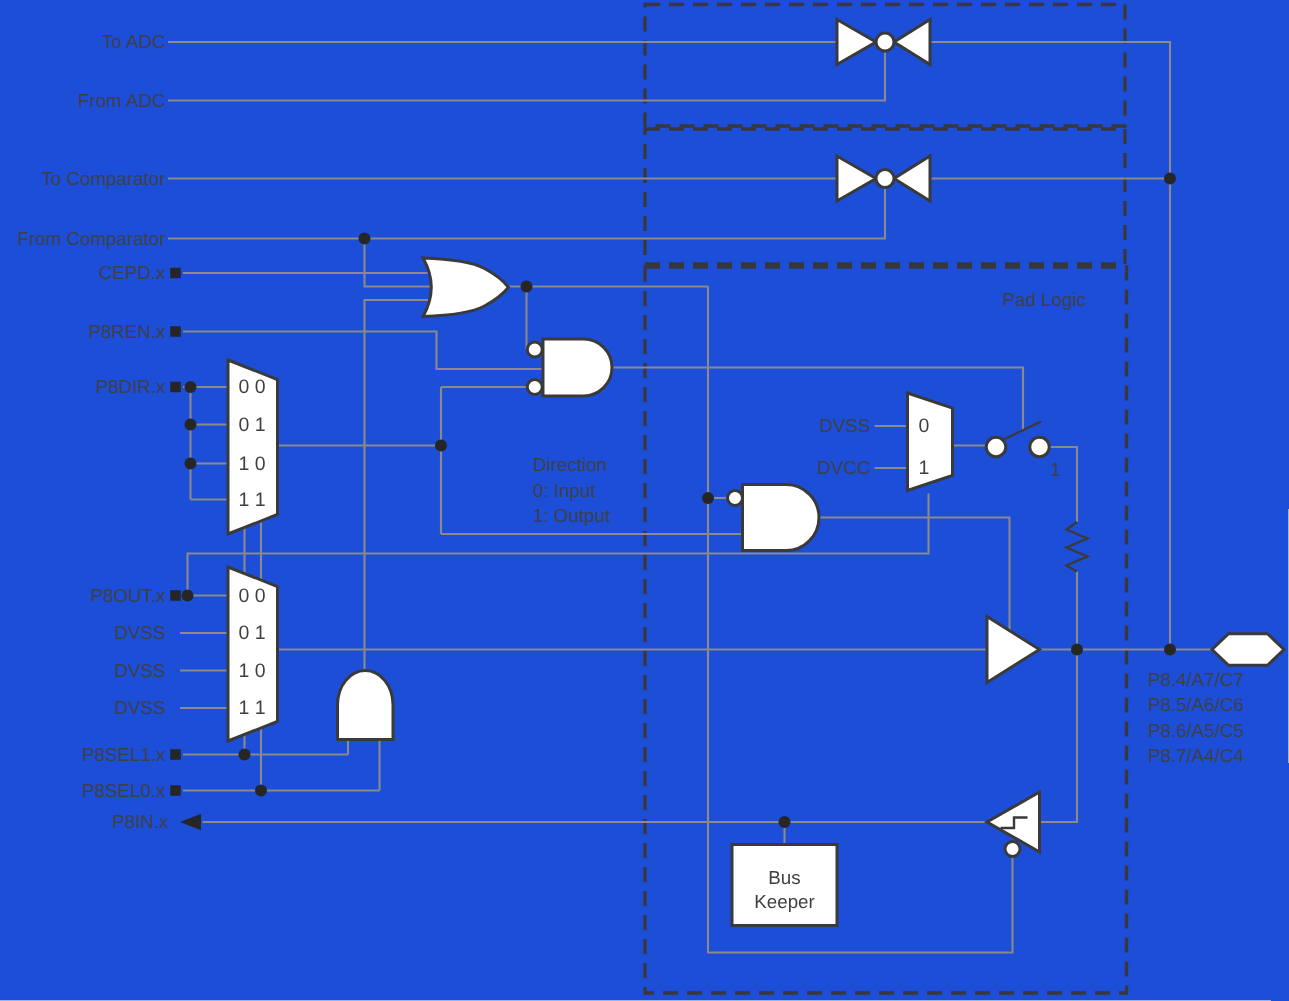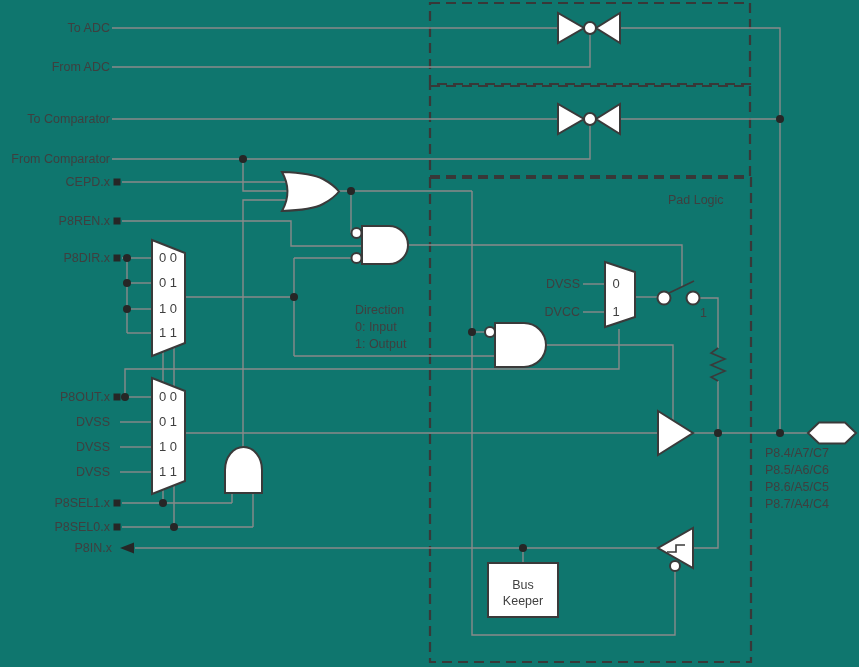--- a/index.html
+++ b/index.html
@@ -1,16 +1,16 @@
 <!DOCTYPE html>
 <html><head>
 <meta charset="utf-8">
 <style>
   html,body{margin:0;padding:0;background:#ffffff;}
-  .stage{position:relative;width:859px;height:667px;background:#0f766e;
+  .stage{position:relative;width:859px;height:667px;background:#1d4ed8;
          font-family:"Liberation Sans", sans-serif;}
   svg{display:block}
   text{fill:#3f3f3f;font-family:"Liberation Sans", sans-serif;font-size:12.5px;}
   text.rowlbl{font-size:13px;}
   .wire{stroke:#8a8a8a;stroke-width:1.4;fill:none;}
   .comp{stroke:#3a3a3a;stroke-width:2;fill:#ffffff;}
   .compthin{stroke:#3a3a3a;stroke-width:1.6;fill:none;}
   .dashbox{stroke:#383838;stroke-width:2.2;fill:none;stroke-dasharray:10 6;}
   .dot{fill:#262626;stroke:none;}
   .term{fill:#262626;stroke:none;}

